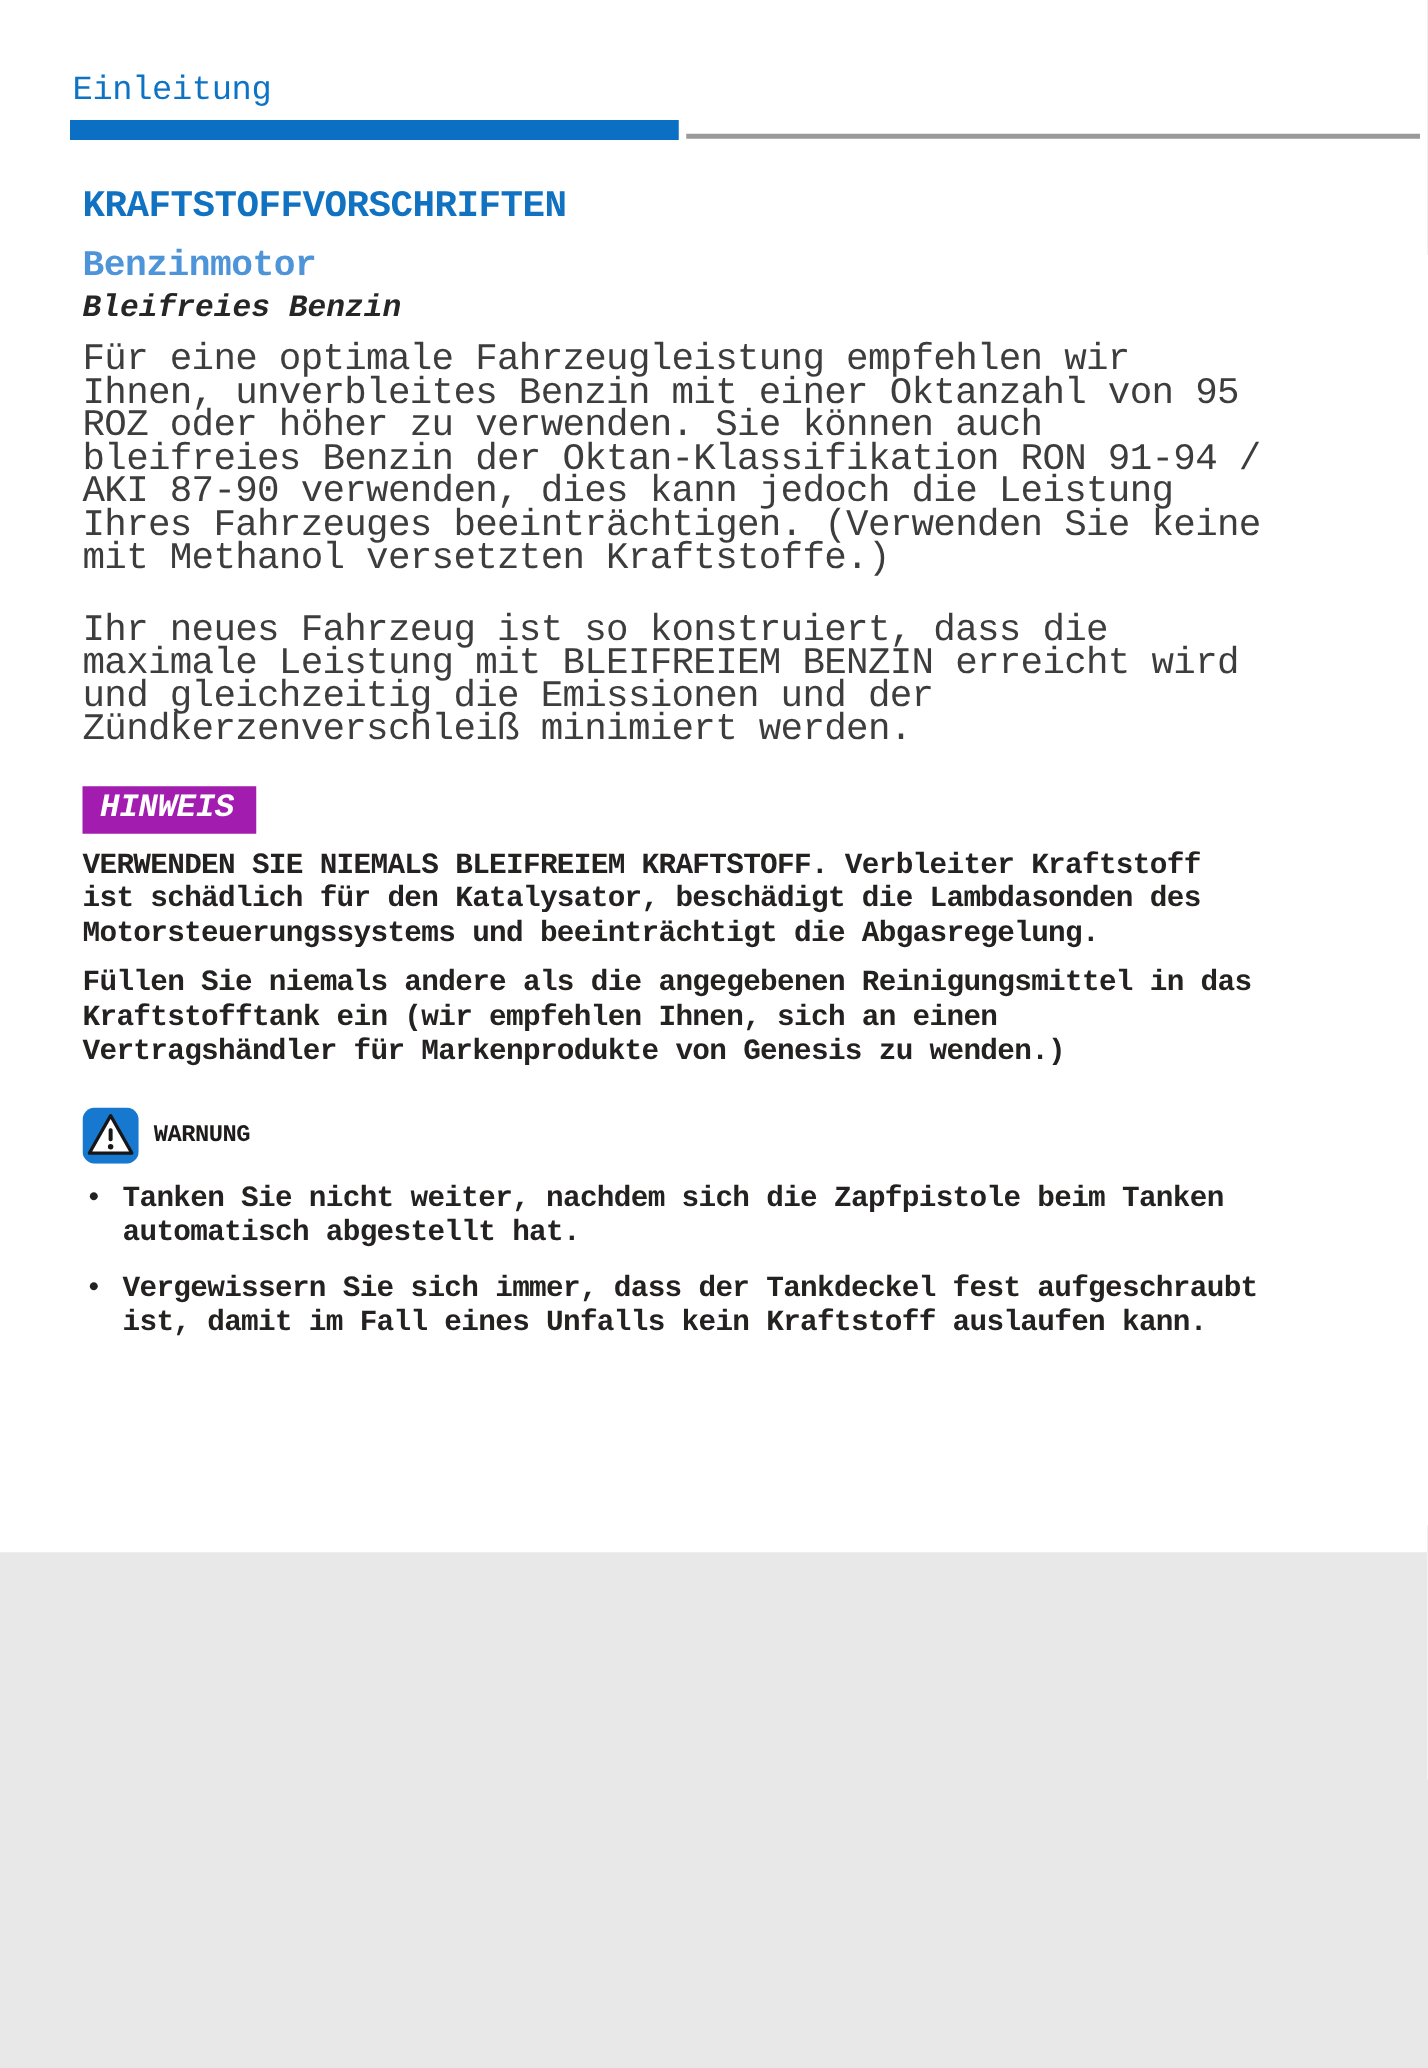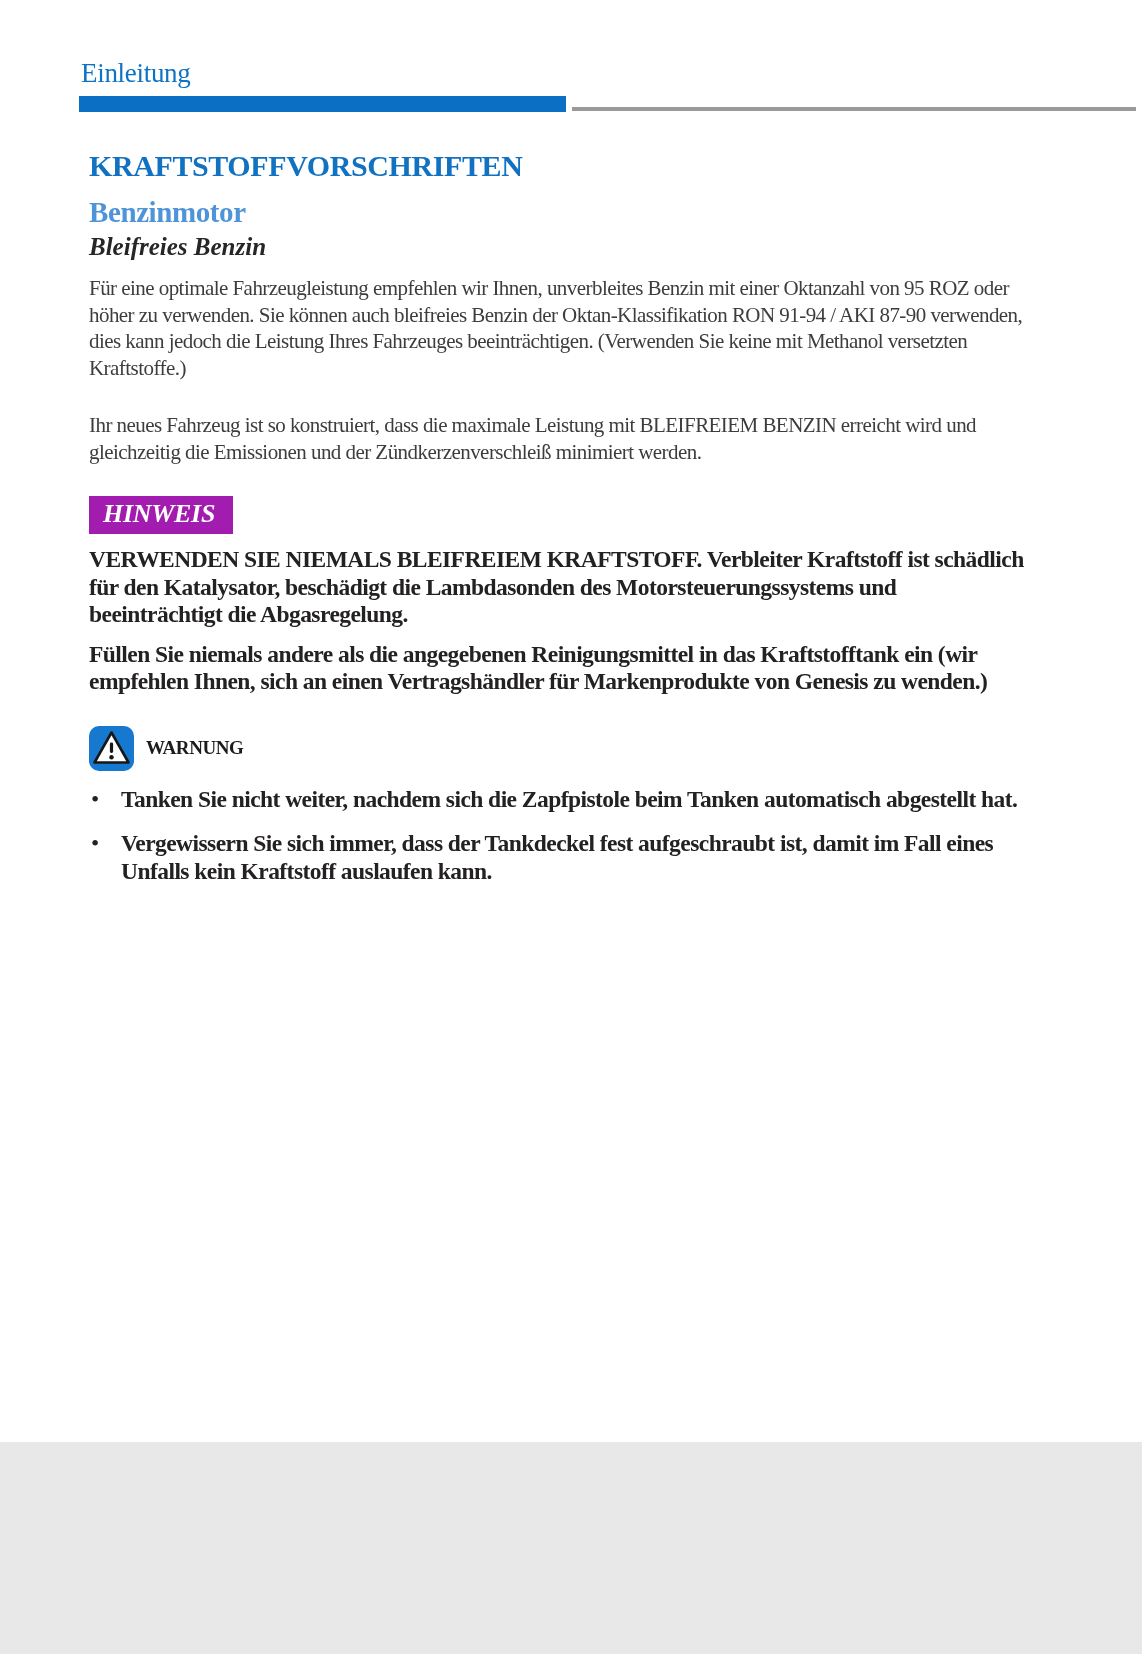--- a/index.html
+++ b/index.html
@@ -1,26 +1,25 @@
 <!DOCTYPE html>
 <html lang="de"><head>
 <meta charset="utf-8">
 <style>
   * { margin: 0; padding: 0; box-sizing: border-box; }
   html, body { background: #e8e8e8; }
   .page {
     position: relative;
     width: 1142px;
-    height: 1442px;
+    height: 1242px;
     margin: 0 auto;
     background: #ffffff;
-    font-family: Liberation Serif, serif;
+    font-family: Liberation Mono, monospace;
     color: #3d3d3d;
     overflow: hidden;
-    padding-left: 23px;
   }
   
   .header { padding-top: 57px; }
   .breadcrumb {
     margin-left: 58px;
     font-size: 27px;
     font-weight: 400;
     letter-spacing: -0.3px;
     color: #0e73c5;
     line-height: 1.2;
@@ -68,21 +67,21 @@
   }
   .subsection-heading {
     margin-top: 3px;
     font-size: 25px;
     font-weight: 700;
     font-style: italic;
     color: #262626;
     line-height: 30px;
   }
   .body-para {
-    font-size: 21px;
+    font-size: 30px;
     line-height: 26.5px;
     letter-spacing: -0.55px;
     color: #3d3d3d;
   }
   .para-1 { margin-top: 13px; }
   .para-2 { margin-top: 31px; }
   .notice-badge {
     display: inline-block;
     margin-top: 31px;
     background: #a21caf;

